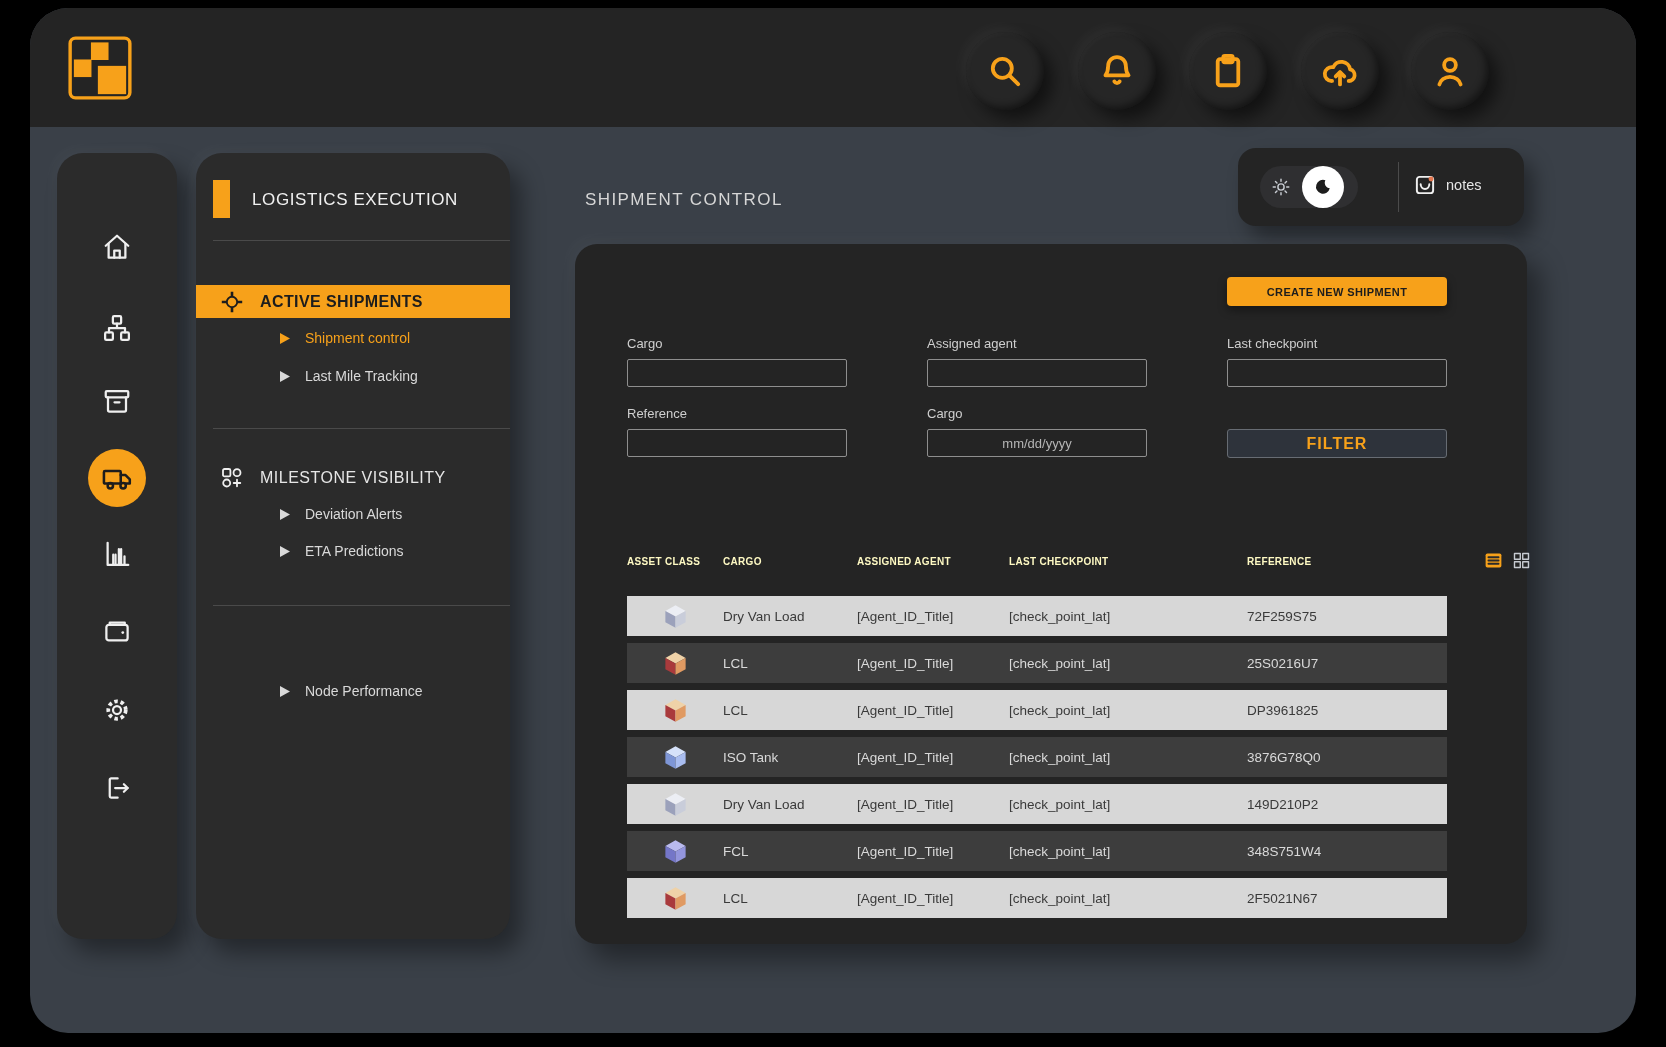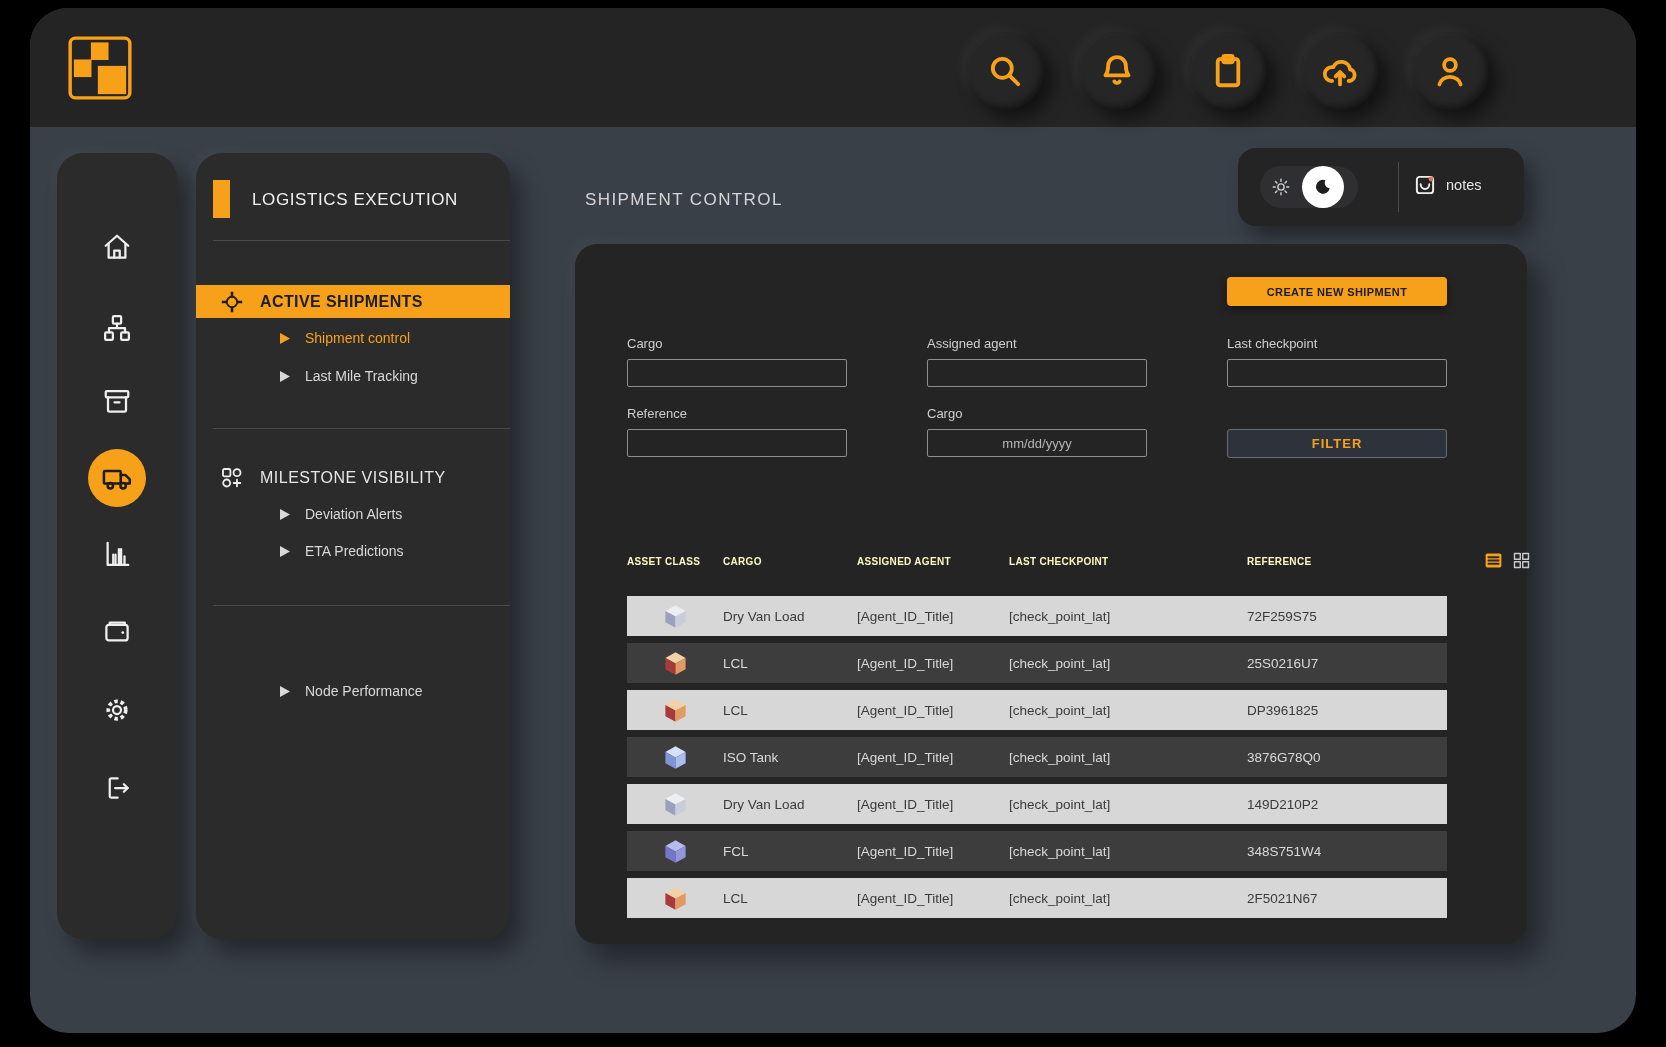--- a/index.html
+++ b/index.html
@@ -54,21 +54,21 @@
     box-shadow:14px 16px 26px rgba(0,0,0,.4),-6px -6px 14px rgba(255,255,255,.03);}
   .create-btn{position:absolute;left:652px;top:33px;width:220px;height:29px;background:#F7A11A;border:none;border-radius:4px;
     font-family:"Liberation Sans",sans-serif;font-size:11px;font-weight:bold;color:#1d1d1d;letter-spacing:.4px;cursor:pointer;
     box-shadow:0 4px 10px rgba(0,0,0,.4);}
   .f-label{position:absolute;font-size:13px;color:#cfcfcf;}
   .f-input{position:absolute;width:220px;height:28px;background:transparent;border:1px solid #8e8e8e;border-radius:2px;
     color:#e6e6e6;font-family:"Liberation Sans",sans-serif;font-size:13px;padding:0 8px;box-sizing:border-box;}
   .f-input.center{text-align:center;}
   .f-input::placeholder{color:#b5b5b5;}
   .filter-btn{position:absolute;left:652px;top:185px;width:220px;height:29px;background:#2e333b;border:1px solid #676c73;border-radius:3px;
-    font-family:"Liberation Sans",sans-serif;font-size:13px;font-weight:bold;color:#F7A11A;letter-spacing:1px;cursor:pointer;}
+    font-family:"Liberation Sans",sans-serif;font-size:16px;font-weight:bold;color:#F7A11A;letter-spacing:1px;cursor:pointer;}
 
   
   .thead{position:absolute;left:52px;top:305px;width:820px;height:24px;display:grid;
     grid-template-columns:96px 134px 152px 238px 200px;align-items:center;}
   .th{font-size:10px;font-weight:bold;color:#fef9c3;letter-spacing:.3px;}
   .view-icons{position:absolute;left:908px;top:306px;display:flex;gap:7px;align-items:center;}
   .view-icons svg{width:21px;height:21px;cursor:pointer;}
   .tbody{position:absolute;left:52px;top:352px;width:820px;}
   .trow{width:820px;height:40px;margin-bottom:7px;display:grid;grid-template-columns:96px 134px 152px 238px 200px;
     align-items:center;cursor:pointer;}

